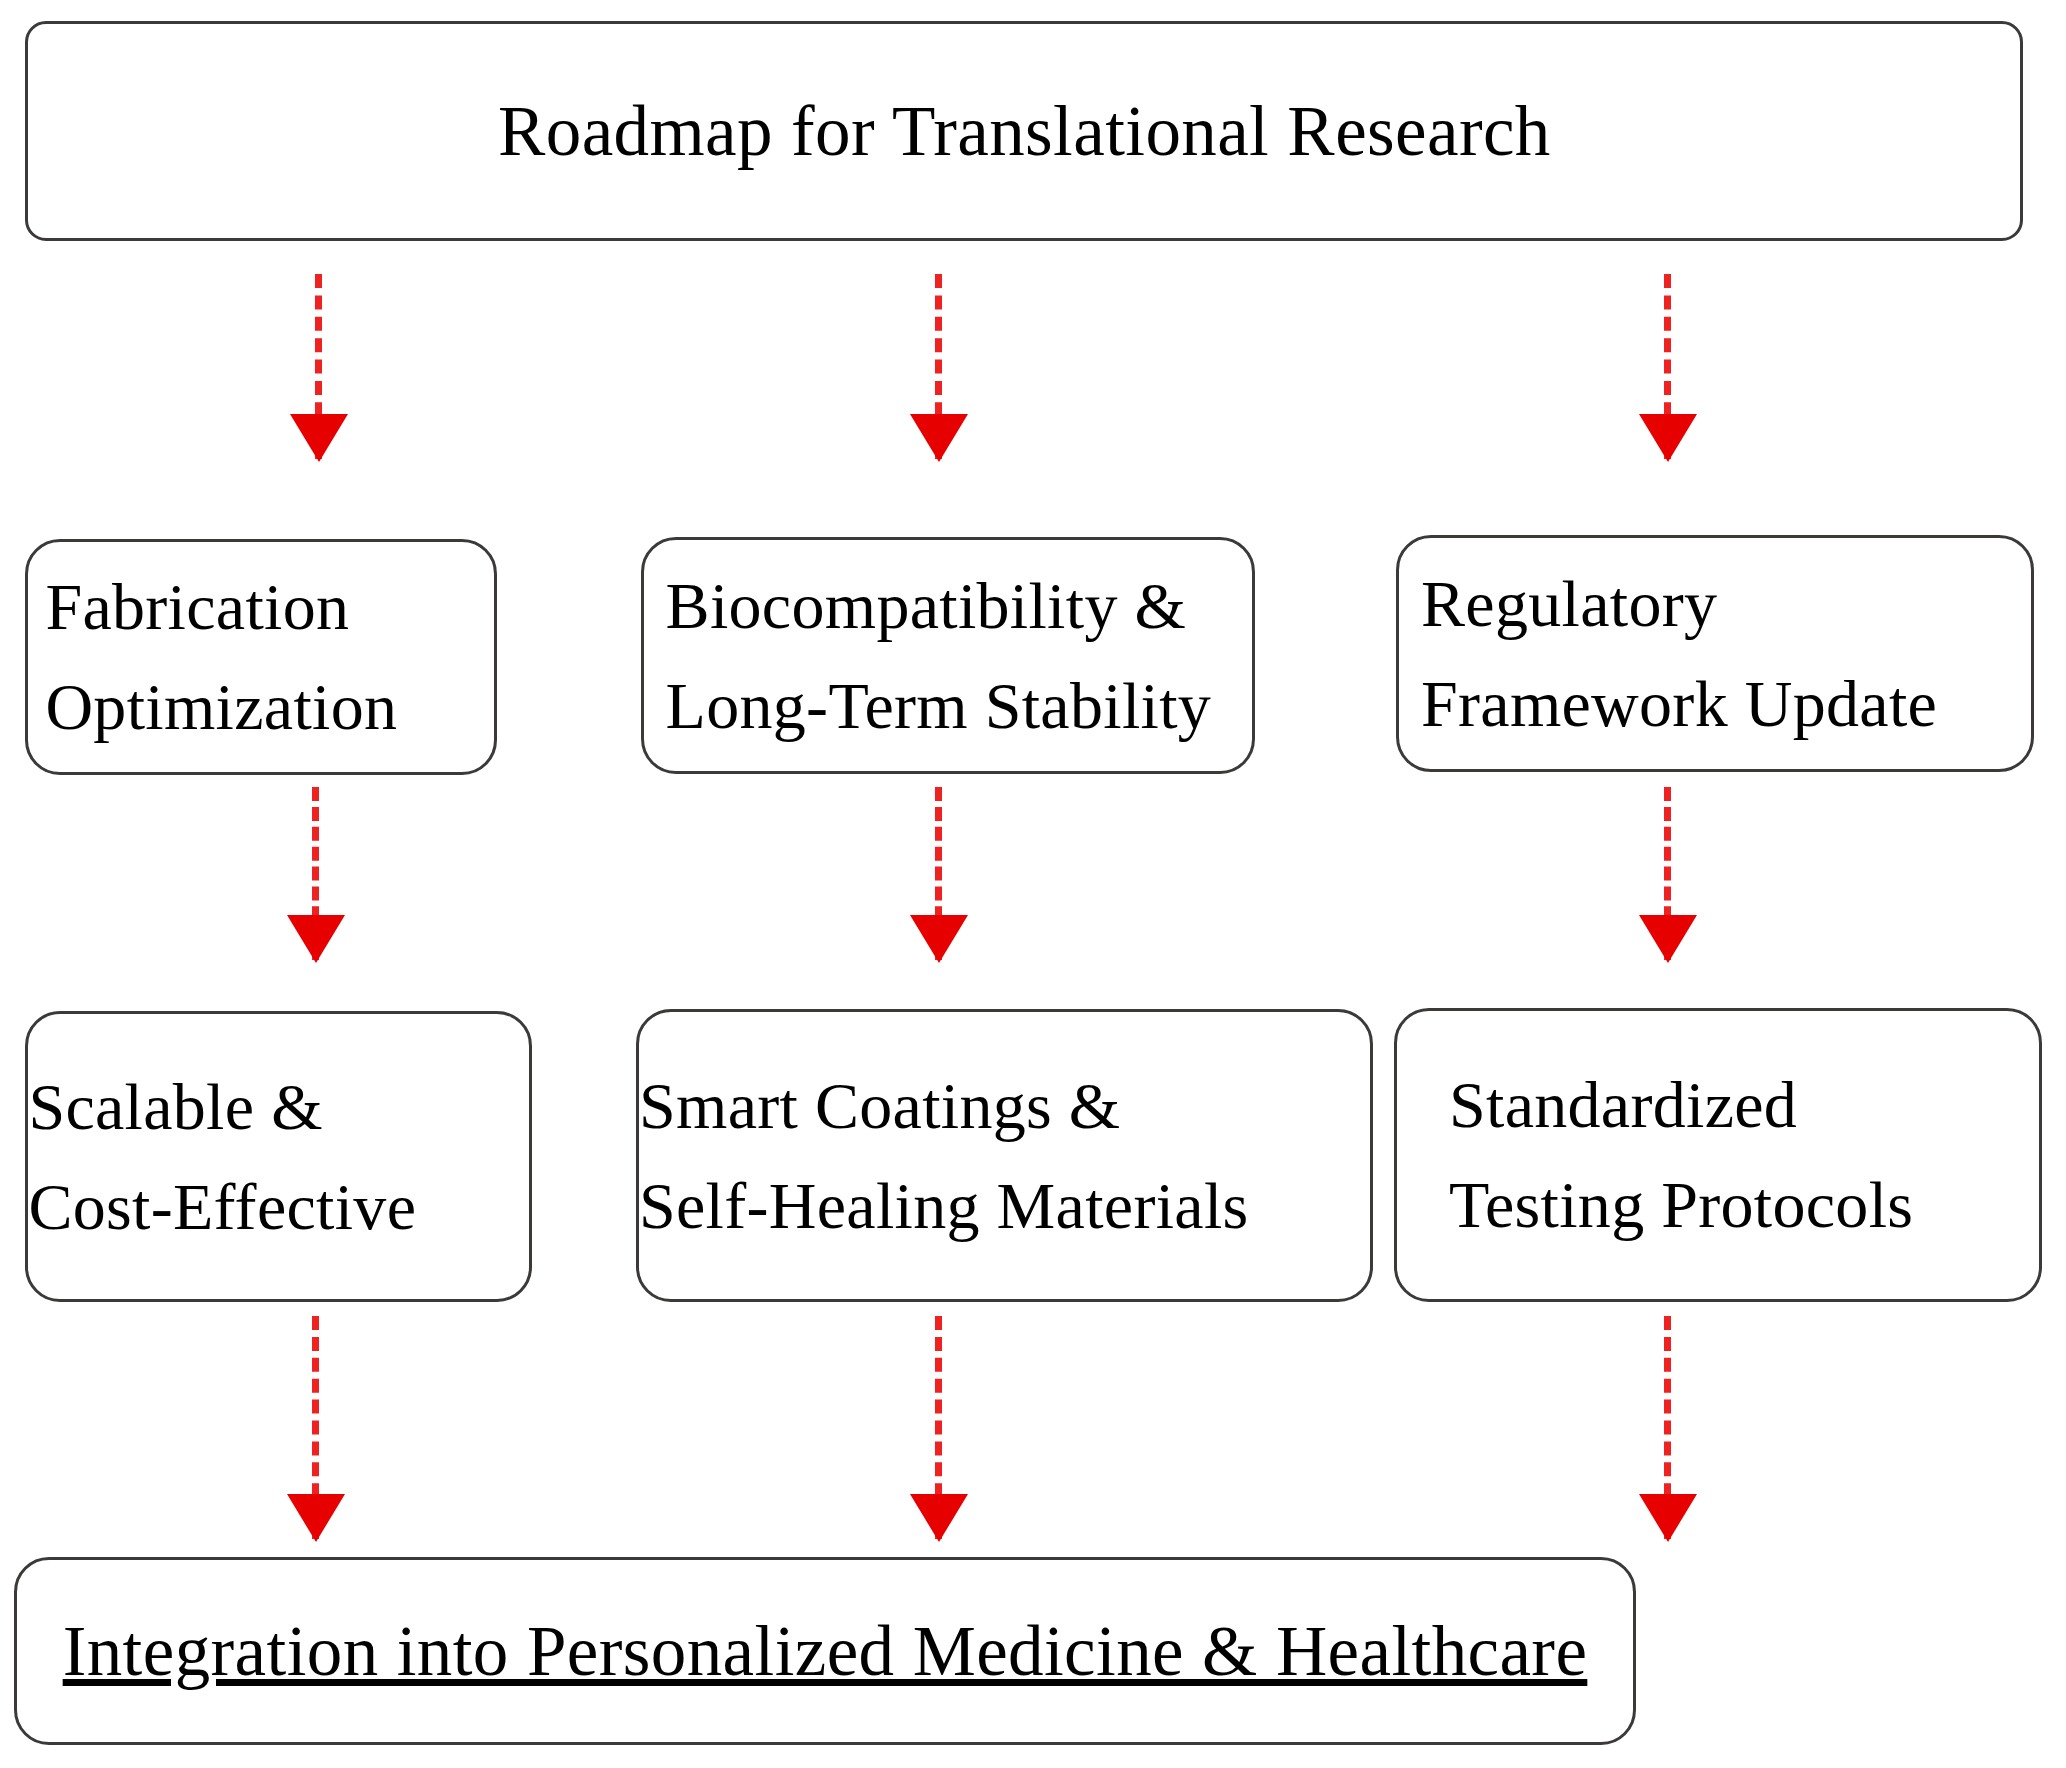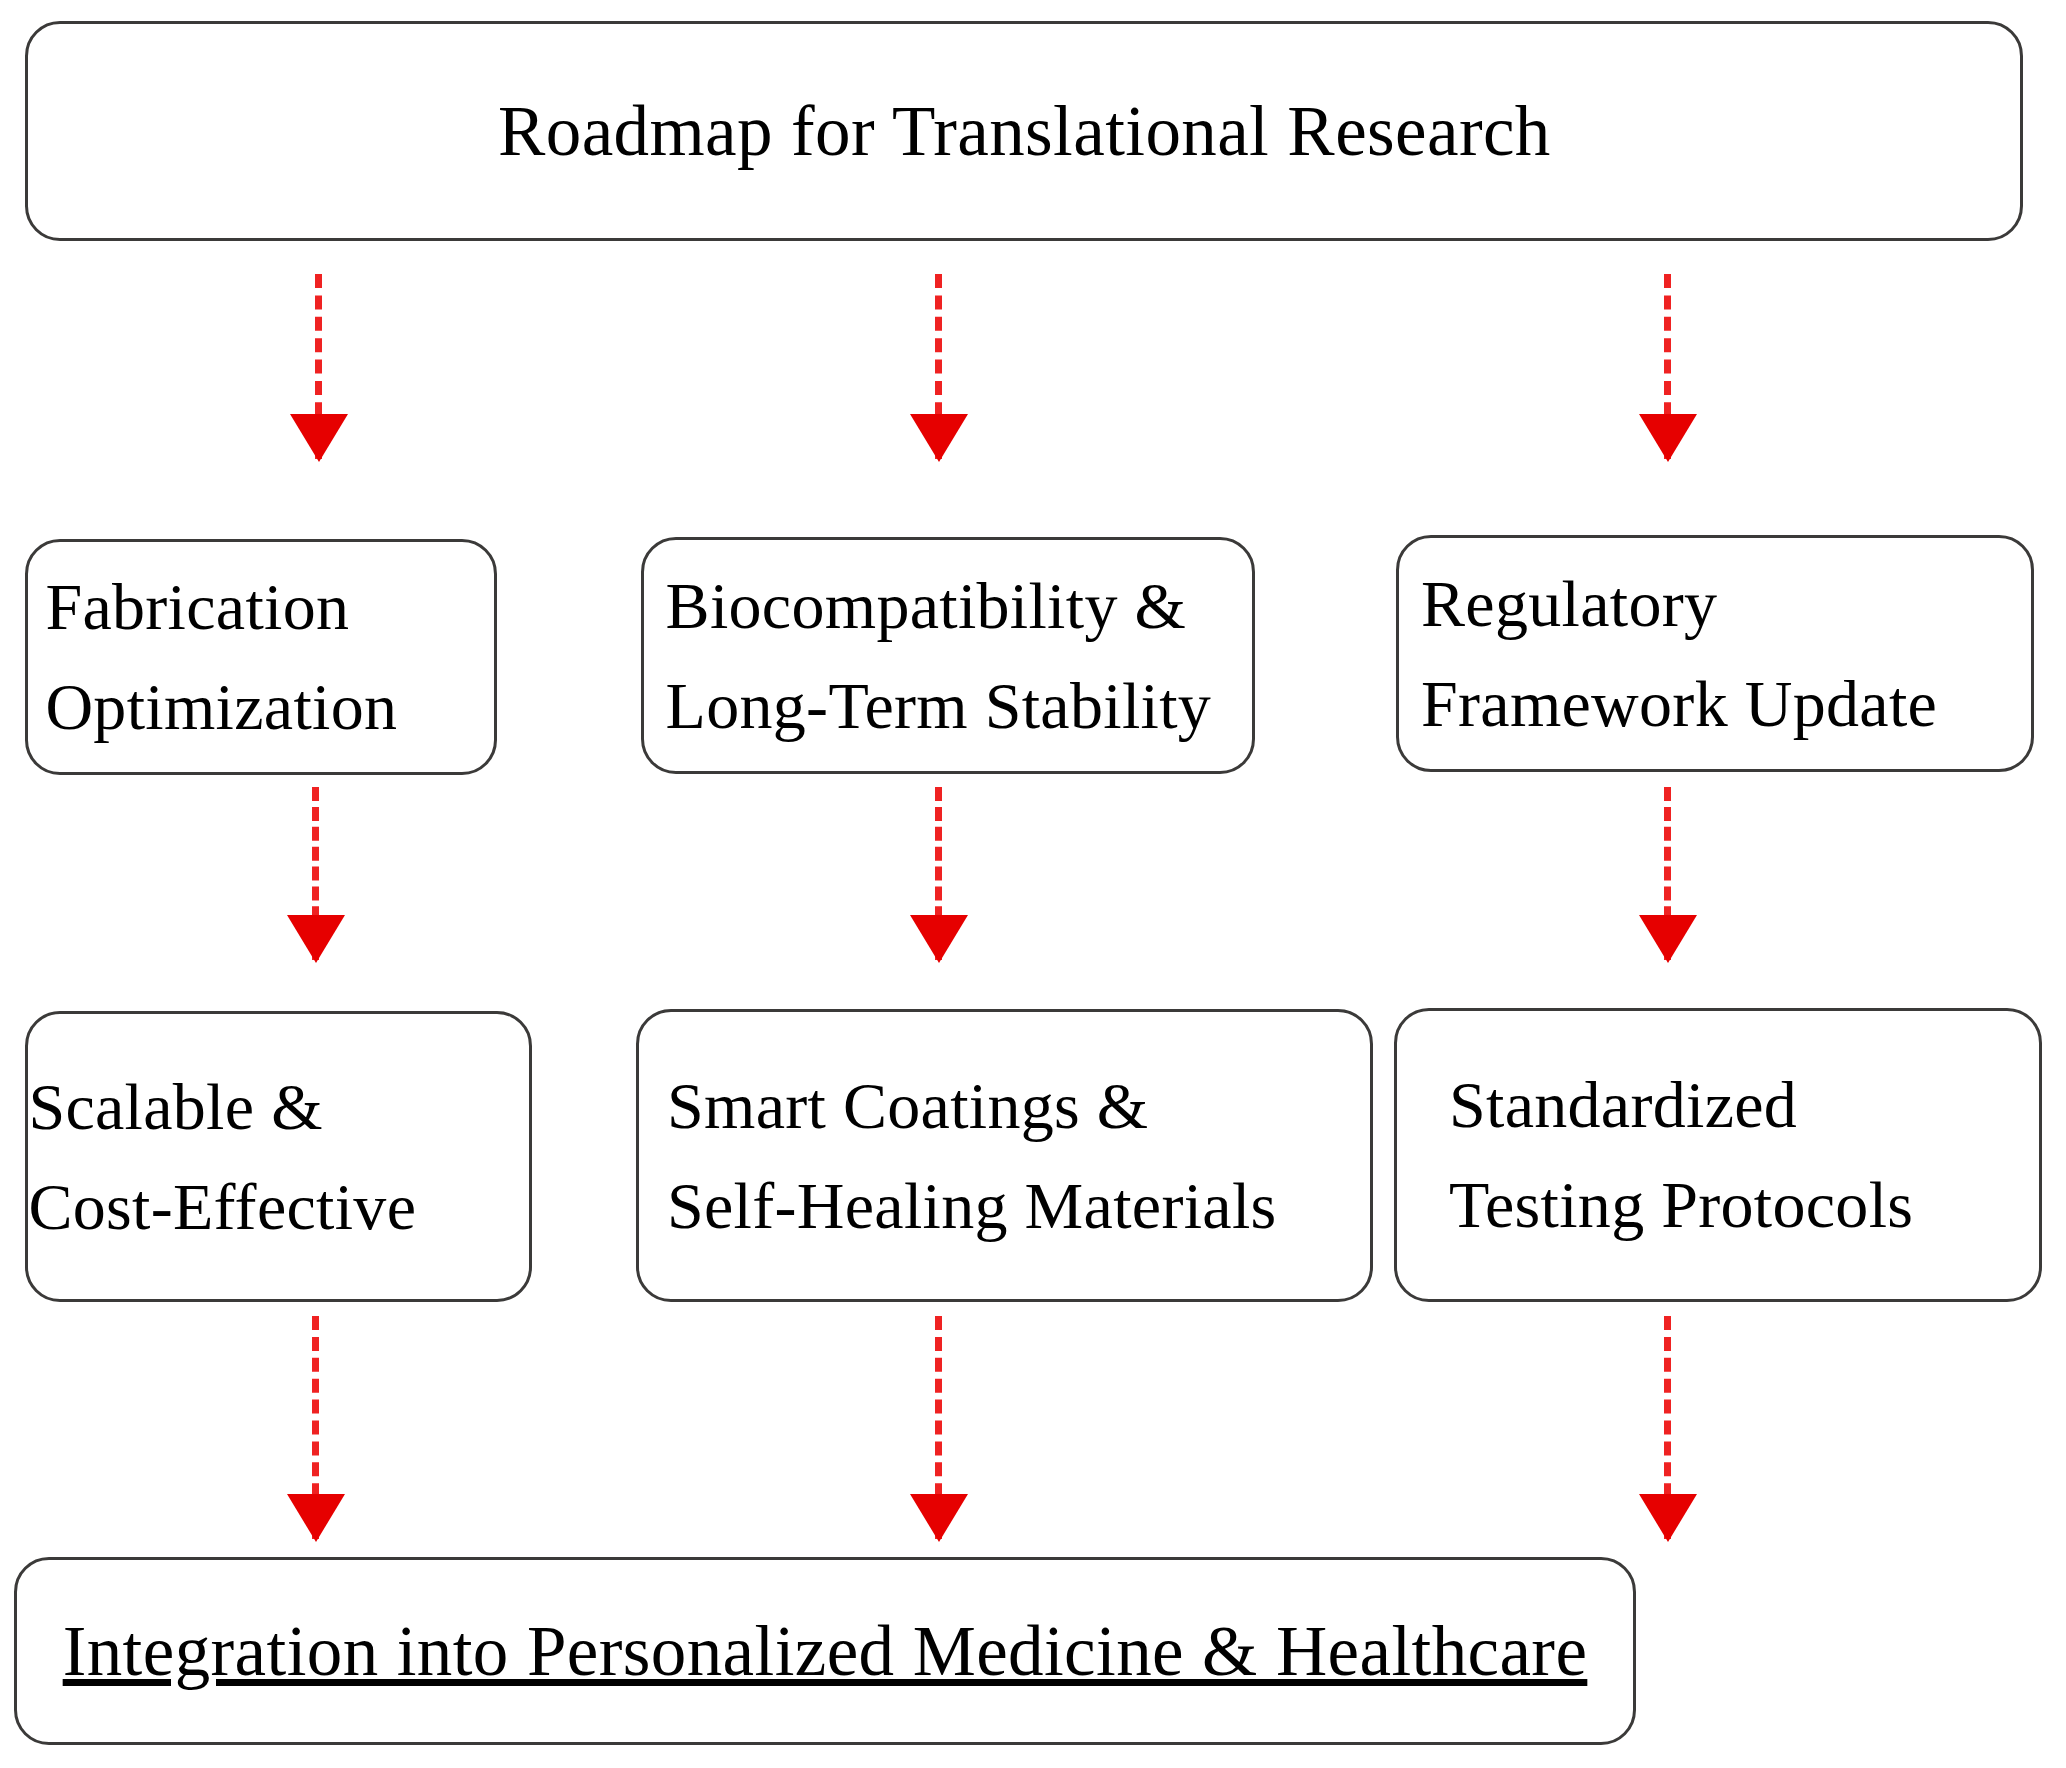--- a/index.html
+++ b/index.html
@@ -52,28 +52,28 @@
   
   .node.col .line {
     font-size: 66px;
     letter-spacing: 0.3px;
   }
   .node.col .line + .line {
     margin-top: 34px;
   }
 
   
-  #node-title      { left: 25.4px;   top: 21px;   width: 1998px; height: 220px; }
+  #node-title      { left: 25.4px;   top: 21px;   width: 1998px; height: 220px; border-radius: 21px; }
 
   #node-fabrication{ left: 25.4px;   top: 539px;  width: 472px;  height: 236px; padding-left: 17px; }
   #node-biocomp    { left: 641px;  top: 537px;  width: 614px;  height: 237px; padding-left: 21.6px; }
   #node-regulatory { left: 1396px; top: 535px;  width: 638px;  height: 237px; padding-left: 22px; }
 
   #node-scalable   { left: 25.4px;   top: 1011px; width: 507px;  height: 291px; }
-  #node-smart      { left: 636px;  top: 1009px; width: 737px;  height: 293px; padding-left: 28px; }
+  #node-smart      { left: 636px;  top: 1009px; width: 737px;  height: 293px; }
   #node-standard   { left: 1394px; top: 1008px; width: 648px;  height: 294px; padding-left: 52px; }
 
   #node-integration{ left: 14px;   top: 1557px; width: 1622px; height: 188px; text-decoration: underline; }
 
   
   .arrow {
     position: absolute;
     width: 7px;
   }
   .arrow .shaft {

